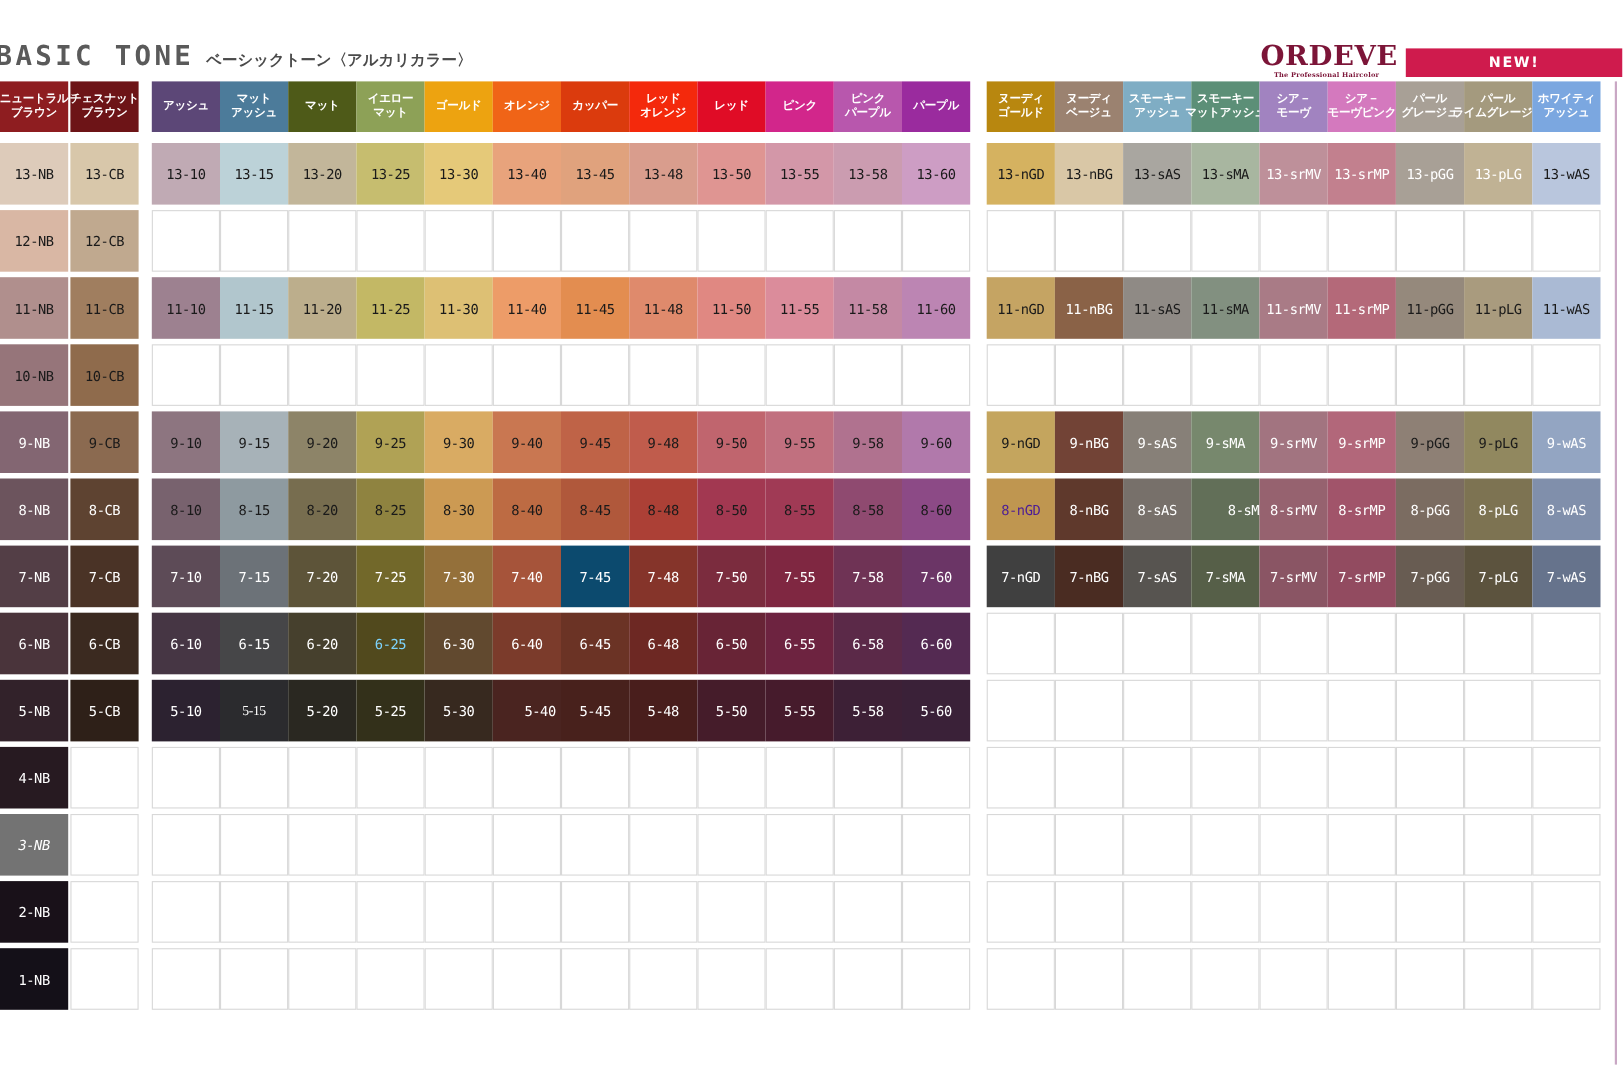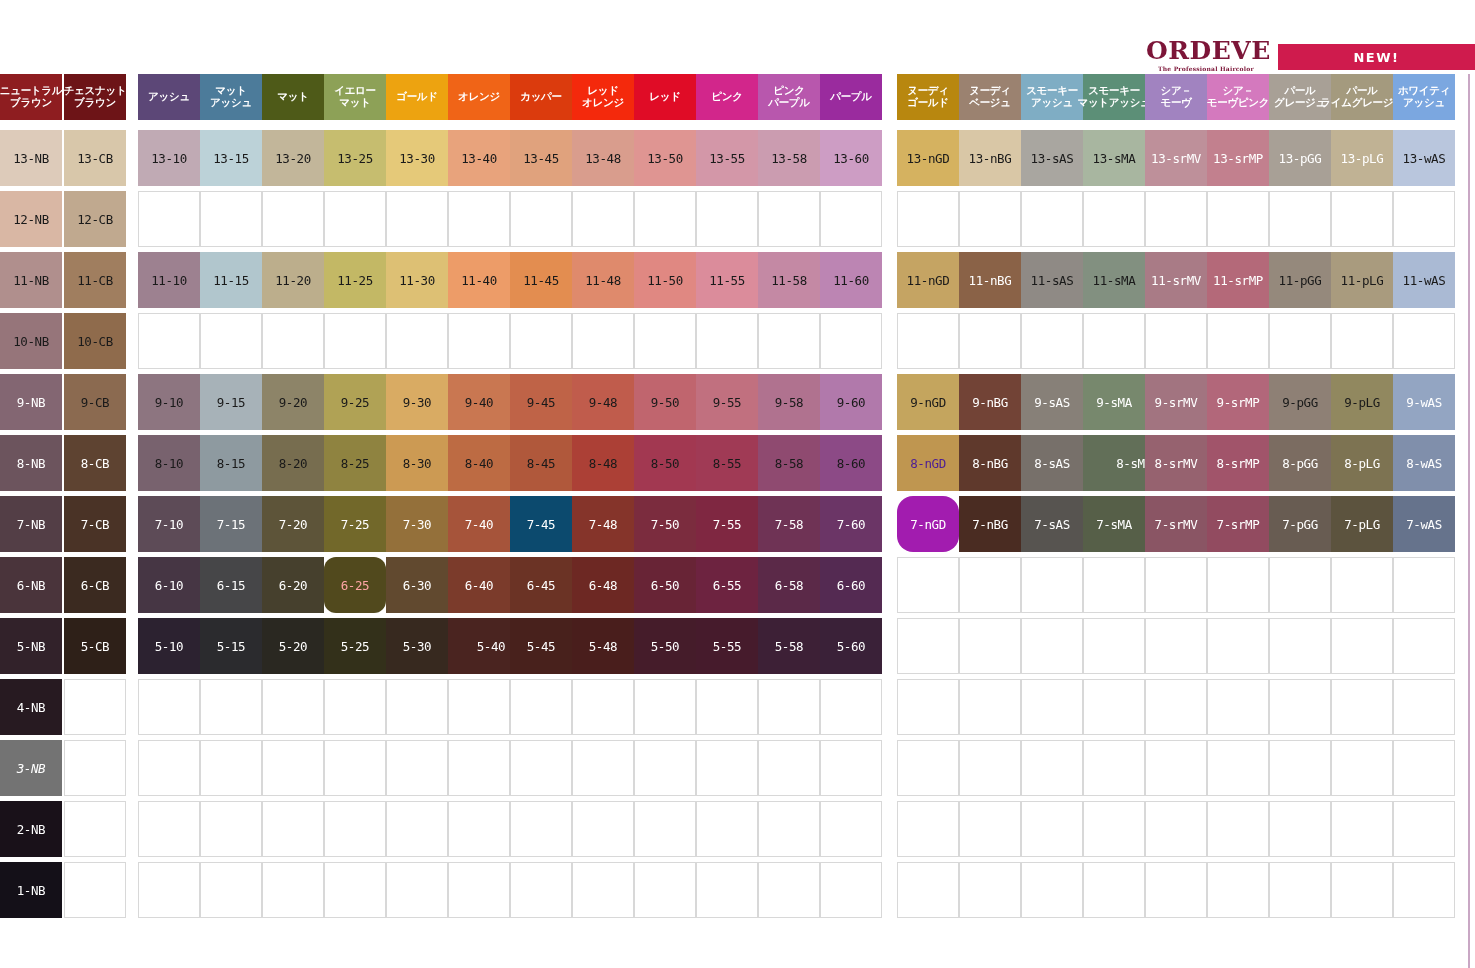--- a/index.html
+++ b/index.html
@@ -126,20 +126,24 @@
     left: 1468px; top: 74px;
     width: 2px; height: 894px;
     background: #c9a7c4;
   }
 </style>
 </head>
 <body>
 
 <div id="page">
 
+  <div id="title-row">
+    <div id="title-main">BASIC TONE</div>
+    <div id="title-sub">ベーシックトーン〈アルカリカラー〉</div>
+  </div>
 
   <div id="brand">
     <div id="brand-name">ORDEVE</div>
     <div id="brand-tag">The Professional Haircolor</div>
   </div>
 
   <div id="new-badge">NEW!</div>
 
   <div id="grid">
       <div class="gcol" style="left: 0px;">
@@ -204,21 +208,21 @@
           <span>アッシュ</span>
         </div>
         <div class="cell" style="top: 56px; background: rgb(188, 210, 216); color: rgb(26, 26, 26);">13-15</div>
         <div class="cell empty" style="top: 117px;"></div>
         <div class="cell" style="top: 178px; background: rgb(177, 198, 205); color: rgb(26, 26, 26);">11-15</div>
         <div class="cell empty" style="top: 239px;"></div>
         <div class="cell" style="top: 300px; background: rgb(167, 178, 184); color: rgb(26, 26, 26);">9-15</div>
         <div class="cell" style="top: 361px; background: rgb(142, 154, 160); color: rgb(26, 26, 26);">8-15</div>
         <div class="cell" style="top: 422px; background: rgb(108, 114, 120); color: rgb(255, 255, 255);">7-15</div>
         <div class="cell" style="top: 483px; background: rgb(70, 70, 72); color: rgb(255, 255, 255);">6-15</div>
-        <div class="cell" style="top: 544px; background: rgb(43, 43, 46); color: rgb(255, 255, 255);">5-15</div>
+        <div class="cell" style="top: 544px; background: rgb(43, 43, 46); color: rgb(255, 255, 255); font-family: Liberation Serif, serif;">5-15</div>
         <div class="cell empty" style="top: 605px;"></div>
         <div class="cell empty" style="top: 666px;"></div>
         <div class="cell empty" style="top: 727px;"></div>
         <div class="cell empty" style="top: 788px;"></div>
       </div>
       <div class="gcol" style="left: 262px;">
         <div class="hdr" style="background: rgb(78, 90, 24);">
           <span>マット</span>
         </div>
         <div class="cell" style="top: 56px; background: rgb(194, 182, 154); color: rgb(26, 26, 26);">13-20</div>
@@ -240,21 +244,21 @@
           <span>イエロー</span>
           <span>マット</span>
         </div>
         <div class="cell" style="top: 56px; background: rgb(198, 189, 111); color: rgb(26, 26, 26);">13-25</div>
         <div class="cell empty" style="top: 117px;"></div>
         <div class="cell" style="top: 178px; background: rgb(195, 184, 101); color: rgb(26, 26, 26);">11-25</div>
         <div class="cell empty" style="top: 239px;"></div>
         <div class="cell" style="top: 300px; background: rgb(176, 162, 85); color: rgb(26, 26, 26);">9-25</div>
         <div class="cell" style="top: 361px; background: rgb(143, 131, 64); color: rgb(26, 26, 26);">8-25</div>
         <div class="cell" style="top: 422px; background: rgb(114, 104, 42); color: rgb(255, 255, 255);">7-25</div>
-        <div class="cell" style="top: 483px; background: rgb(81, 73, 29); color: #fca5a5; border-radius: 12px;">6-25</div>
+        <div class="cell" style="top: 483px; background: rgb(81, 73, 29); color: #7dd3fc;">6-25</div>
         <div class="cell" style="top: 544px; background: rgb(51, 48, 26); color: rgb(255, 255, 255);">5-25</div>
         <div class="cell empty" style="top: 605px;"></div>
         <div class="cell empty" style="top: 666px;"></div>
         <div class="cell empty" style="top: 727px;"></div>
         <div class="cell empty" style="top: 788px;"></div>
       </div>
       <div class="gcol" style="left: 386px;">
         <div class="hdr" style="background: rgb(237, 163, 16);">
           <span>ゴールド</span>
         </div>
@@ -404,21 +408,21 @@
         <div class="hdr" style="background: rgb(184, 135, 15);">
           <span>ヌーディ</span>
           <span>ゴールド</span>
         </div>
         <div class="cell" style="top: 56px; background: rgb(213, 178, 96); color: rgb(26, 26, 26);">13-nGD</div>
         <div class="cell empty" style="top: 117px;"></div>
         <div class="cell" style="top: 178px; background: rgb(197, 164, 99); color: rgb(26, 26, 26);">11-nGD</div>
         <div class="cell empty" style="top: 239px;"></div>
         <div class="cell" style="top: 300px; background: rgb(196, 165, 94); color: rgb(26, 26, 26);">9-nGD</div>
         <div class="cell" style="top: 361px; background: rgb(191, 150, 80); color: #4c1d95;">8-nGD</div>
-        <div class="cell" style="top: 422px; background: #a21caf; color: rgb(255, 255, 255); border-radius: 16px;">7-nGD</div>
+        <div class="cell" style="top: 422px; background: #404040; color: rgb(255, 255, 255);">7-nGD</div>
         <div class="cell empty" style="top: 483px;"></div>
         <div class="cell empty" style="top: 544px;"></div>
         <div class="cell empty" style="top: 605px;"></div>
         <div class="cell empty" style="top: 666px;"></div>
         <div class="cell empty" style="top: 727px;"></div>
         <div class="cell empty" style="top: 788px;"></div>
       </div>
       <div class="gcol" style="left: 959px;">
         <div class="hdr" style="background: rgb(155, 130, 112);">
           <span>ヌーディ</span>

